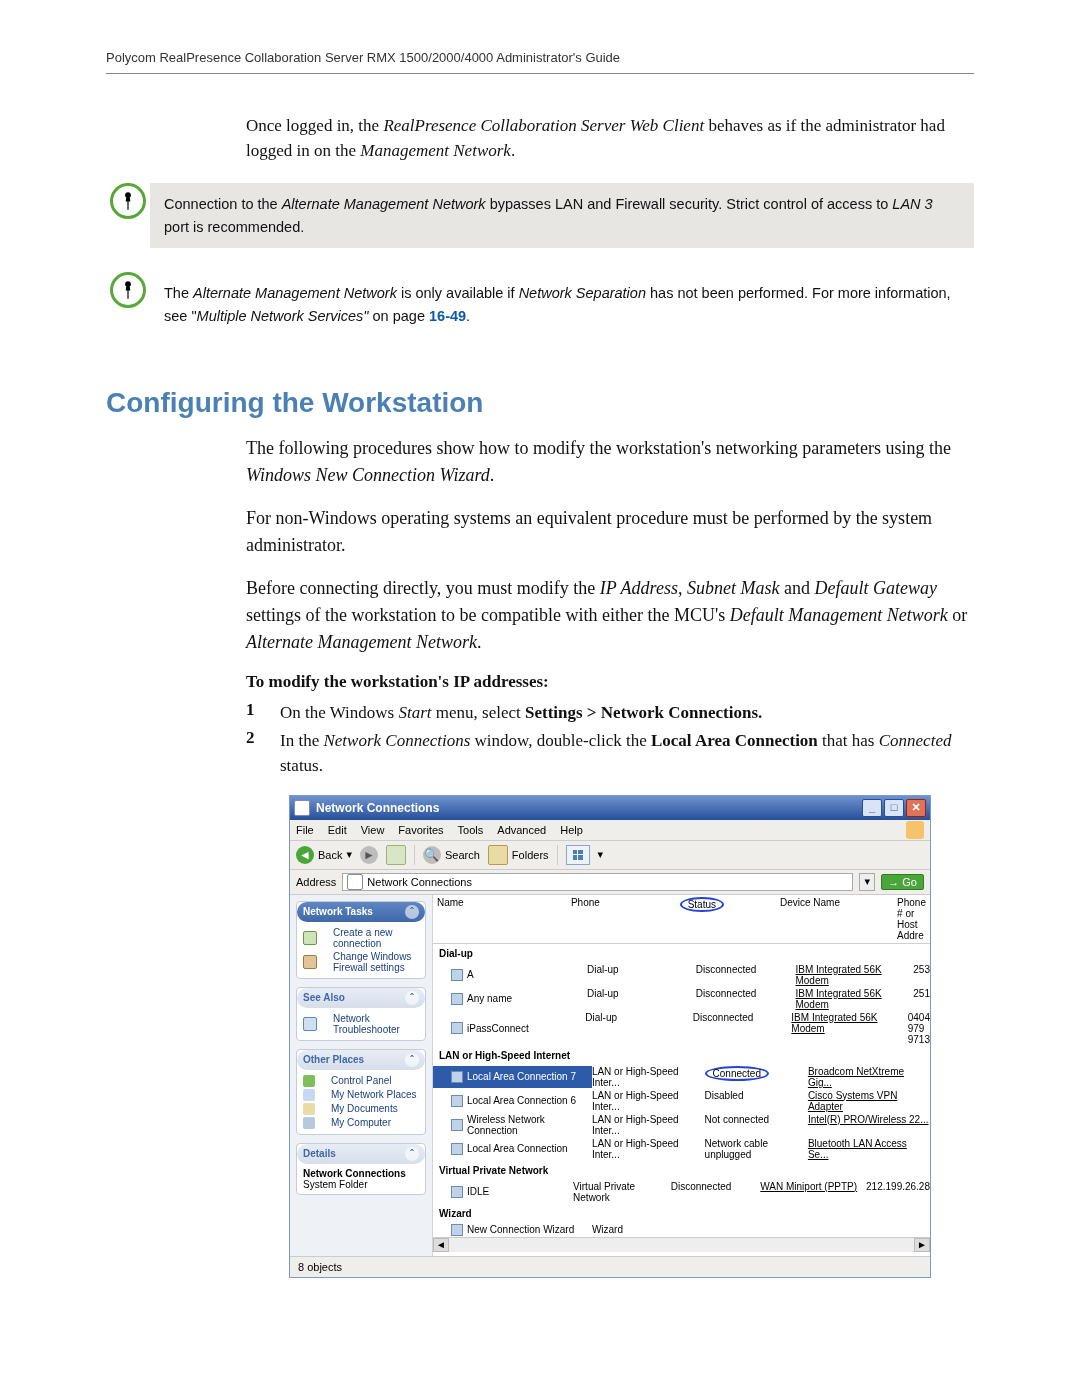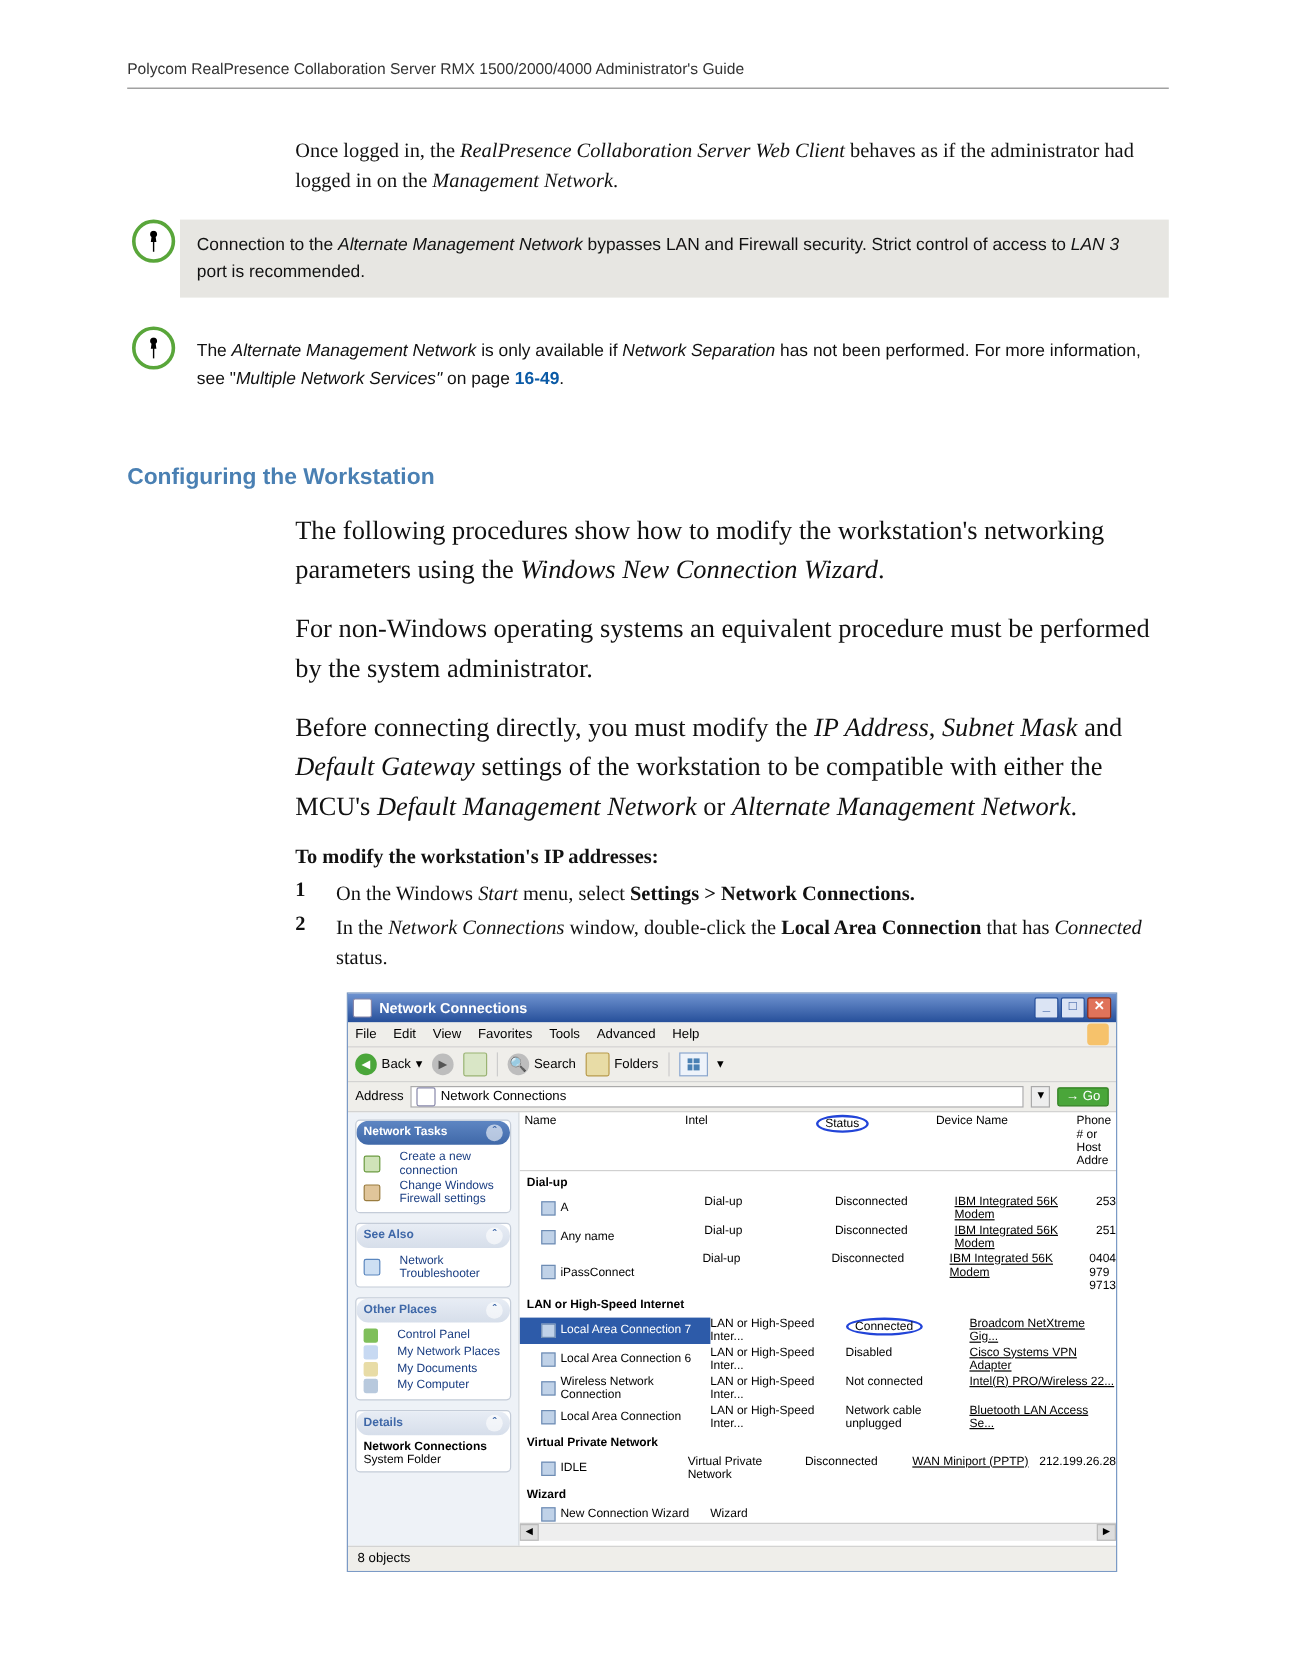--- a/index.html
+++ b/index.html
@@ -10,22 +10,22 @@
 .body-indent{margin-left:140px;}
 .intro-p{font-size:17px;line-height:1.45;margin:0 0 20px 0;}
 .note-row{display:flex;align-items:flex-start;margin:20px 0 24px 0;}
 .note-icon{width:44px;flex:0 0 44px;display:flex;justify-content:center;}
 .pin{width:30px;height:30px;border:3px solid #59a63a;border-radius:50%;display:flex;align-items:center;justify-content:center;}
 .pin svg{width:14px;height:18px;display:block;}
 .note-box{flex:1;padding:10px 14px;font-size:14.5px;line-height:1.55;}
 .note-box.shaded{background:#e7e6e2;}
 .note-box .ital{font-style:italic;}
 .note-box .link{color:#0a5aa6;font-weight:bold;}
-h2.section{font-size:19px;font-weight:bold;color:#4a80b3;margin:50px 0 16px 0;}
-.para{font-size:22px;line-height:1.5;margin:0 0 16px 0;}
+h2.section{font-size:28px;font-weight:bold;color:#4a80b3;margin:50px 0 16px 0;}
+.para{font-size:18px;line-height:1.5;margin:0 0 16px 0;}
 .subhead{font-weight:bold;font-size:17px;margin:10px 0 8px 0;}
 .steps{font-size:17px;}
 .step{display:flex;margin:2px 0;}
 .step .num{width:34px;flex:0 0 34px;font-weight:bold;}
 .step .txt{flex:1;line-height:1.5;}
 .italic{font-style:italic;margin-top:47px;}
 .bold{font-weight:bold;}
 .screenshot-wrap{display:flex;justify-content:center;margin-top:16px;}
 .nc-window{width:640px;border:1px solid #7b9ac6;background:#efeeea;font-size:10px;color:#000;}
 .nc-title{height:24px;background:linear-gradient(#6f93d0,#264f9a);display:flex;align-items:center;padding:0 4px;}
@@ -267,21 +267,21 @@
                 </div>
               <div class="side-body">
                 <div style="font-weight:bold;font-size:10px">Network Connections</div>
                 <div style="font-size:10px">System Folder</div>
               </div>
             </div>
           </div>
           <div class="nc-main">
             <div class="nc-cols">
               <div class="c-name">Name</div>
-              <div class="c-type">Intel</div>
+              <div class="c-type">Phone</div>
               <div class="c-stat"><span class="circle-red">Status</span></div>
               <div class="c-dev">Device Name</div>
               <div class="c-ph">Phone # or Host Addre</div>
             </div>
             <div class="grp">Dial-up</div>
             <div id="grp-dialup">
                 <div class="row">
                   <div class="nm">
                     <span class="mini-ic"></span>
                     <span>A</span>

